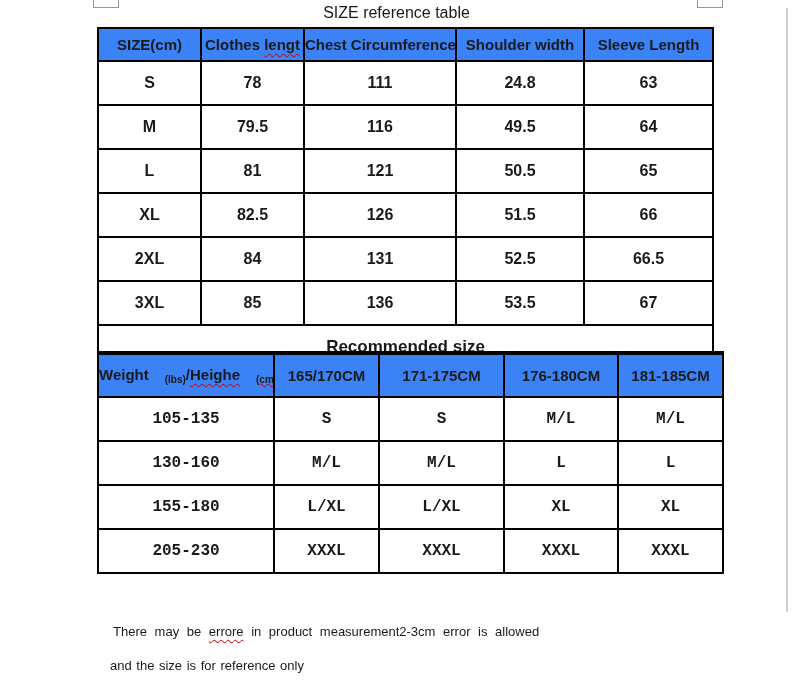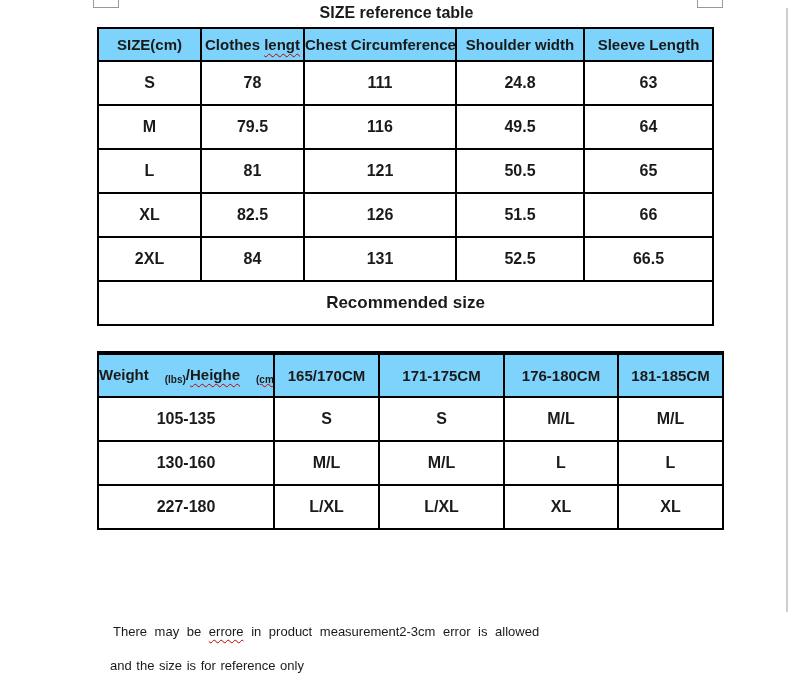--- a/index.html
+++ b/index.html
@@ -3,33 +3,33 @@
 <meta charset="utf-8">
 <style>
   html,body{margin:0;padding:0;}
   body{
     width:793px;height:686px;position:relative;background:#ffffff;
     font-family:"Liberation Sans","DejaVu Sans",sans-serif;
     color:#1a1a1a;overflow:hidden;
   }
   .page-title{
     position:absolute;left:0;top:4px;width:793px;text-align:center;
-    font-size:16px;font-weight:bold;letter-spacing:0px;
+    font-size:16px;font-weight:normal;letter-spacing:0px;
   }
   table{border-collapse:collapse;table-layout:fixed;position:absolute;background:#fff;}
   th,td{
     border:2px solid #000;text-align:center;vertical-align:middle;
     padding:0;white-space:nowrap;overflow:hidden;font-weight:bold;
   }
-  th{background:#7dd3fc;font-size:15px;height:31px;}
+  th{background:#3b82f6;font-size:15px;height:31px;}
   td{font-size:16px;height:42px;}
   #size-table{left:97px;top:27px;width:615px;}
   #recommend-table{left:97px;top:351px;width:625px;}
   #recommend-table th{height:41px;border-top:4px solid #000;}
-  #recommend-table td{height:42px;}
+  #recommend-table td{height:42px;font-family:Liberation Mono, monospace;}
   .rec-row td{font-size:17px;height:42px;background:#fff;}
   .sub{font-size:10px;vertical-align:-3px;padding-left:16px;}
   .misspell{
     text-decoration:underline wavy #C00000;
     text-decoration-thickness:1px;text-underline-offset:3px;
   }
   .footer-line{position:absolute;font-weight:normal;font-size:13px;white-space:nowrap;}
   #footer-line1{left:113px;top:624px;word-spacing:4px;}
   #footer-line2{left:110px;top:658px;word-spacing:1px;}
   .remnant-bracket{
@@ -93,20 +93,27 @@
     <td>51.5</td>
     <td>66</td>
   </tr>
   <tr>
     <td>2XL</td>
     <td>84</td>
     <td>131</td>
     <td>52.5</td>
     <td>66.5</td>
   </tr>
+  <tr>
+    <td>3XL</td>
+    <td>85</td>
+    <td>136</td>
+    <td>53.5</td>
+    <td>67</td>
+  </tr>
   <tr class="rec-row">
     <td colspan="5">Recommended size</td>
   </tr>
 </tbody>
   </table>
 
 <table id="recommend-table">
   <colgroup>
     <col style="width:176px">
       <col style="width:105px">
@@ -130,23 +137,30 @@
     <td>M/L</td>
   </tr>
   <tr>
     <td>130-160</td>
     <td>M/L</td>
     <td>M/L</td>
     <td>L</td>
     <td>L</td>
   </tr>
   <tr>
-    <td>227-180</td>
+    <td>155-180</td>
     <td>L/XL</td>
     <td>L/XL</td>
     <td>XL</td>
     <td>XL</td>
+  </tr>
+  <tr>
+    <td>205-230</td>
+    <td>XXXL</td>
+    <td>XXXL</td>
+    <td>XXXL</td>
+    <td>XXXL</td>
   </tr>
 </tbody>
   </table>
 
 <div class="footer-line" id="footer-line1"><span>There may be </span><span class="misspell">errore</span><span> in product measurement2-3cm error is allowed</span></div>
 <div class="footer-line" id="footer-line2">and the size is for reference only</div>
 
 </body></html>

